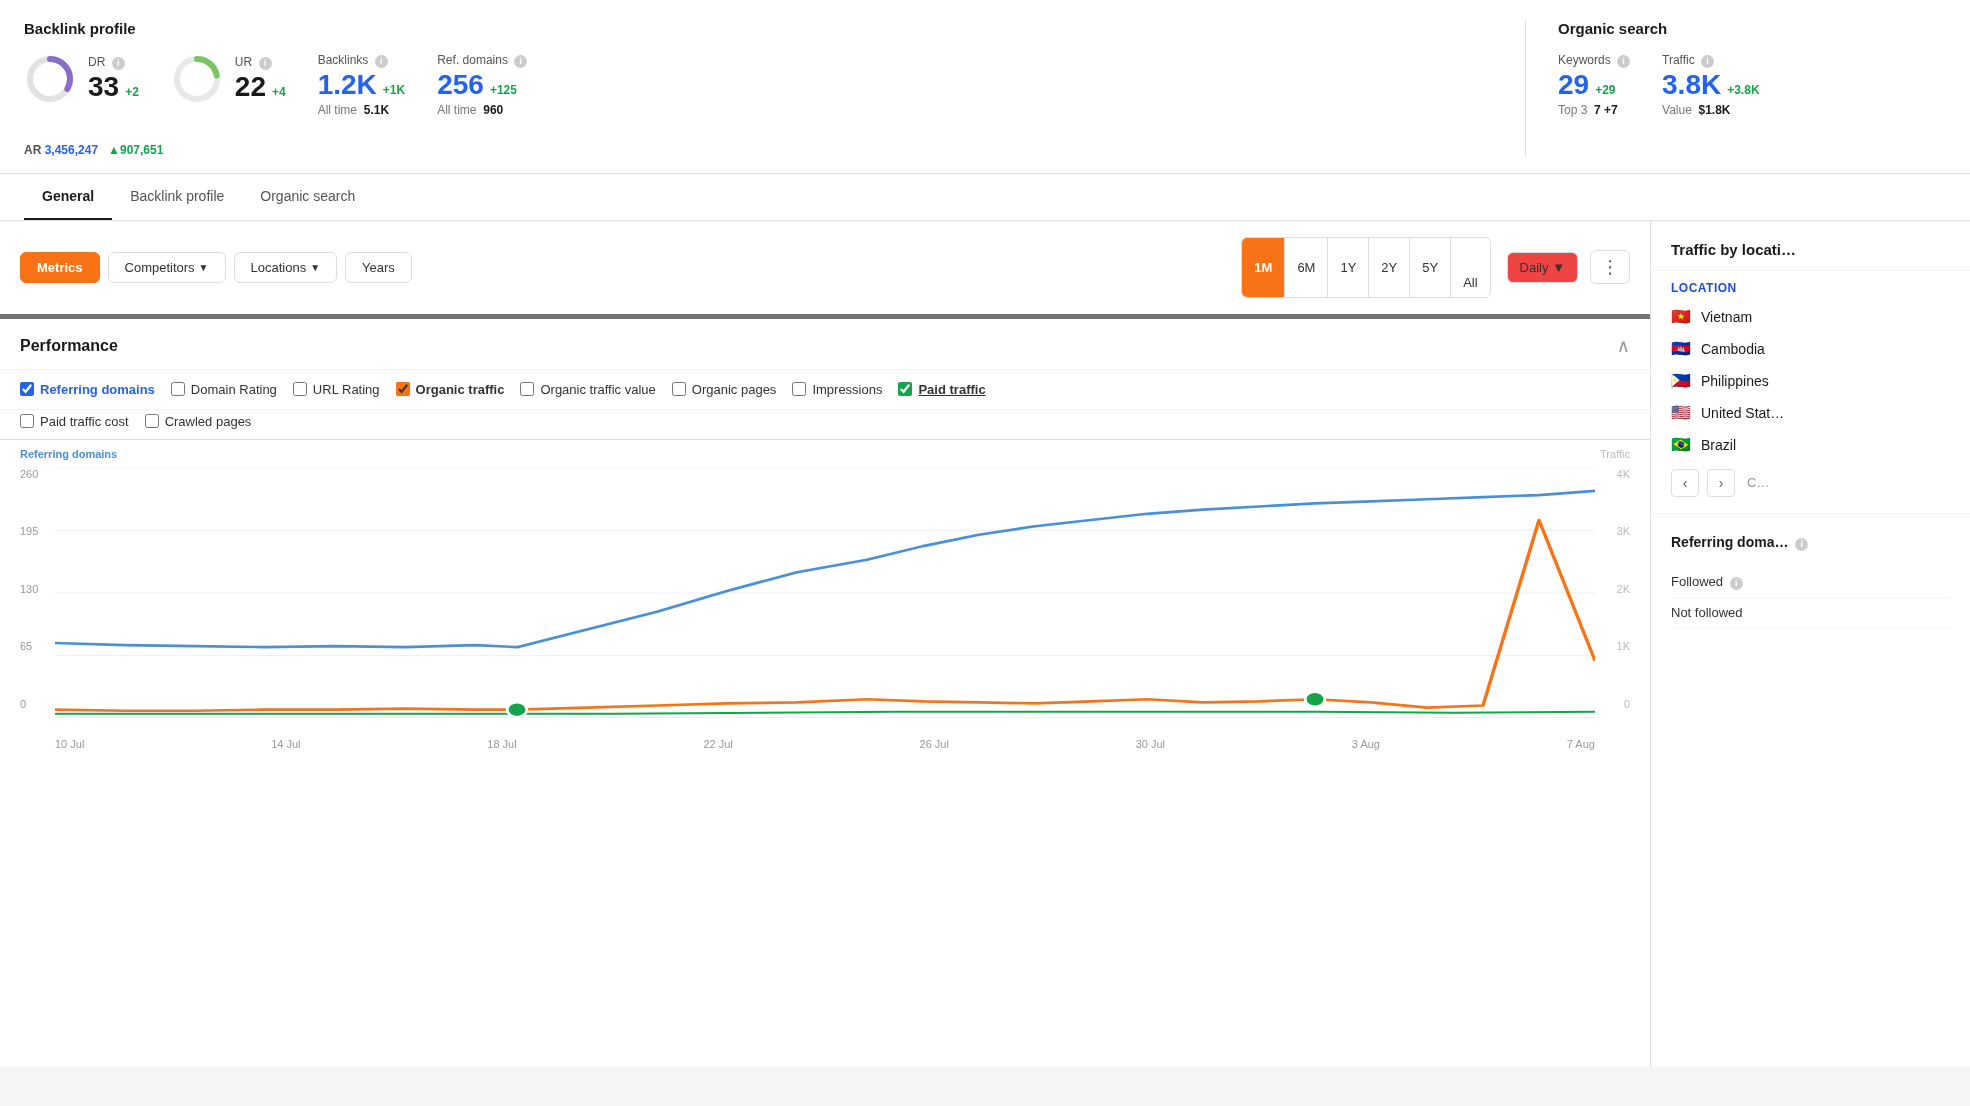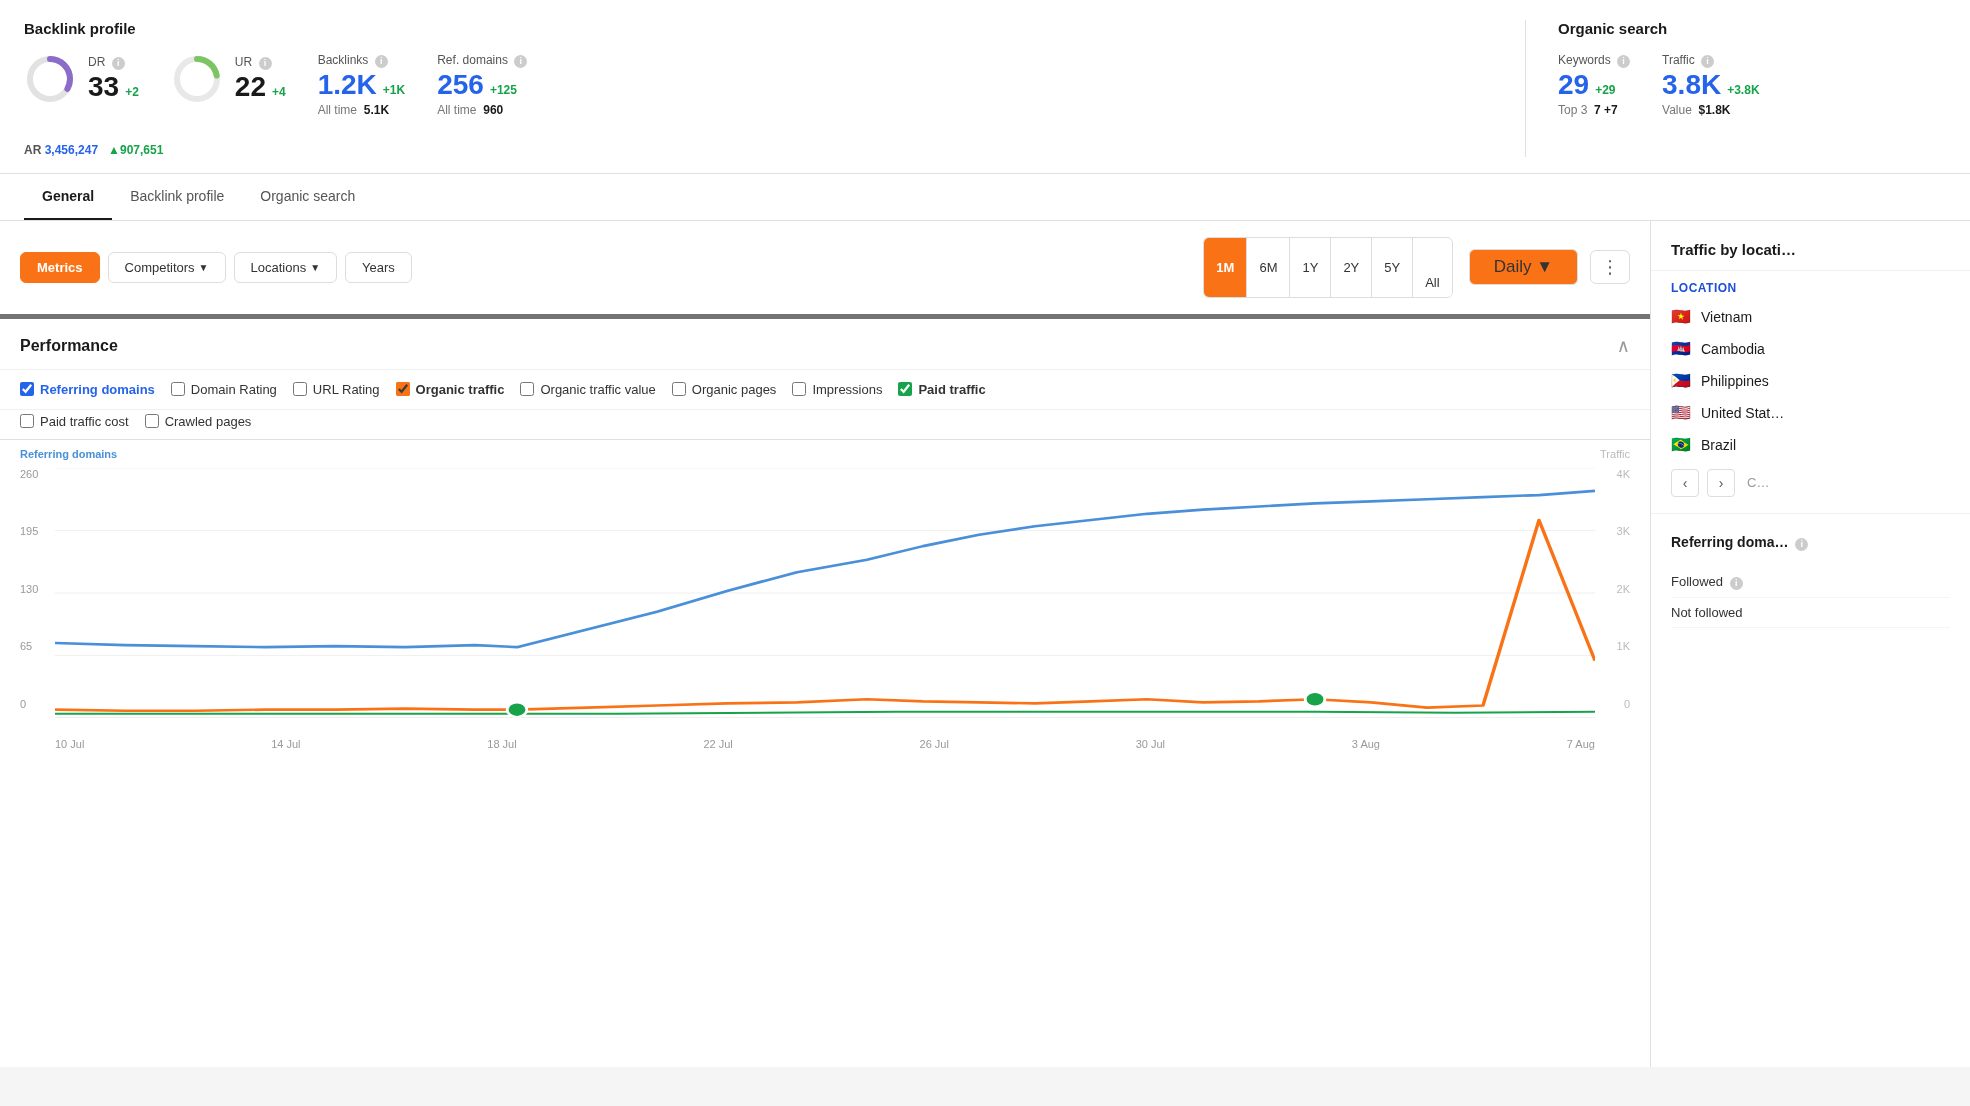--- a/index.html
+++ b/index.html
@@ -190,25 +190,25 @@
 
     .time-btn:last-child { border-right: none; margin-top: 30px; }
 
     .time-btn.active {
       background: #f97316;
       color: #fff;
       font-weight: 600;
     }
 
     .daily-btn {
-      padding: 7px 24px;
+      padding: 7px 12px;
       border: 1px solid #ddd;
       border-radius: 6px;
-      background: #f97316;
-      font-size: 17px;
+      background: #ef4444;
+      font-size: 13px;
       cursor: pointer;
       color: #333;
       font-weight: 500;
       margin-left: 8px;
     }
 
     .more-btn {
       padding: 7px 10px;
       border: 1px solid #ddd;
       border-radius: 6px;
@@ -609,21 +609,21 @@
       <label class="checkbox-item">
         <input type="checkbox" style="">
         <label>Organic pages</label>
       </label>
       <label class="checkbox-item">
         <input type="checkbox" style="">
         <label>Impressions</label>
       </label>
       <label class="checkbox-item">
         <input type="checkbox" checked="" style="accent-color: rgb(22, 163, 74);">
-        <label style="font-weight:700;">Paid traffic</label>
+        <label style="font-weight:700;text-decoration:underline;">Paid traffic</label>
       </label>
     </div>
 
     <div class="checkboxes-row" style="border-bottom: 1px solid #e0e0e0; padding-top:4px; padding-bottom:10px;">
       <label class="checkbox-item">
         <input type="checkbox" style="">
         <label>Paid traffic cost</label>
       </label>
       <label class="checkbox-item">
         <input type="checkbox" style="">

